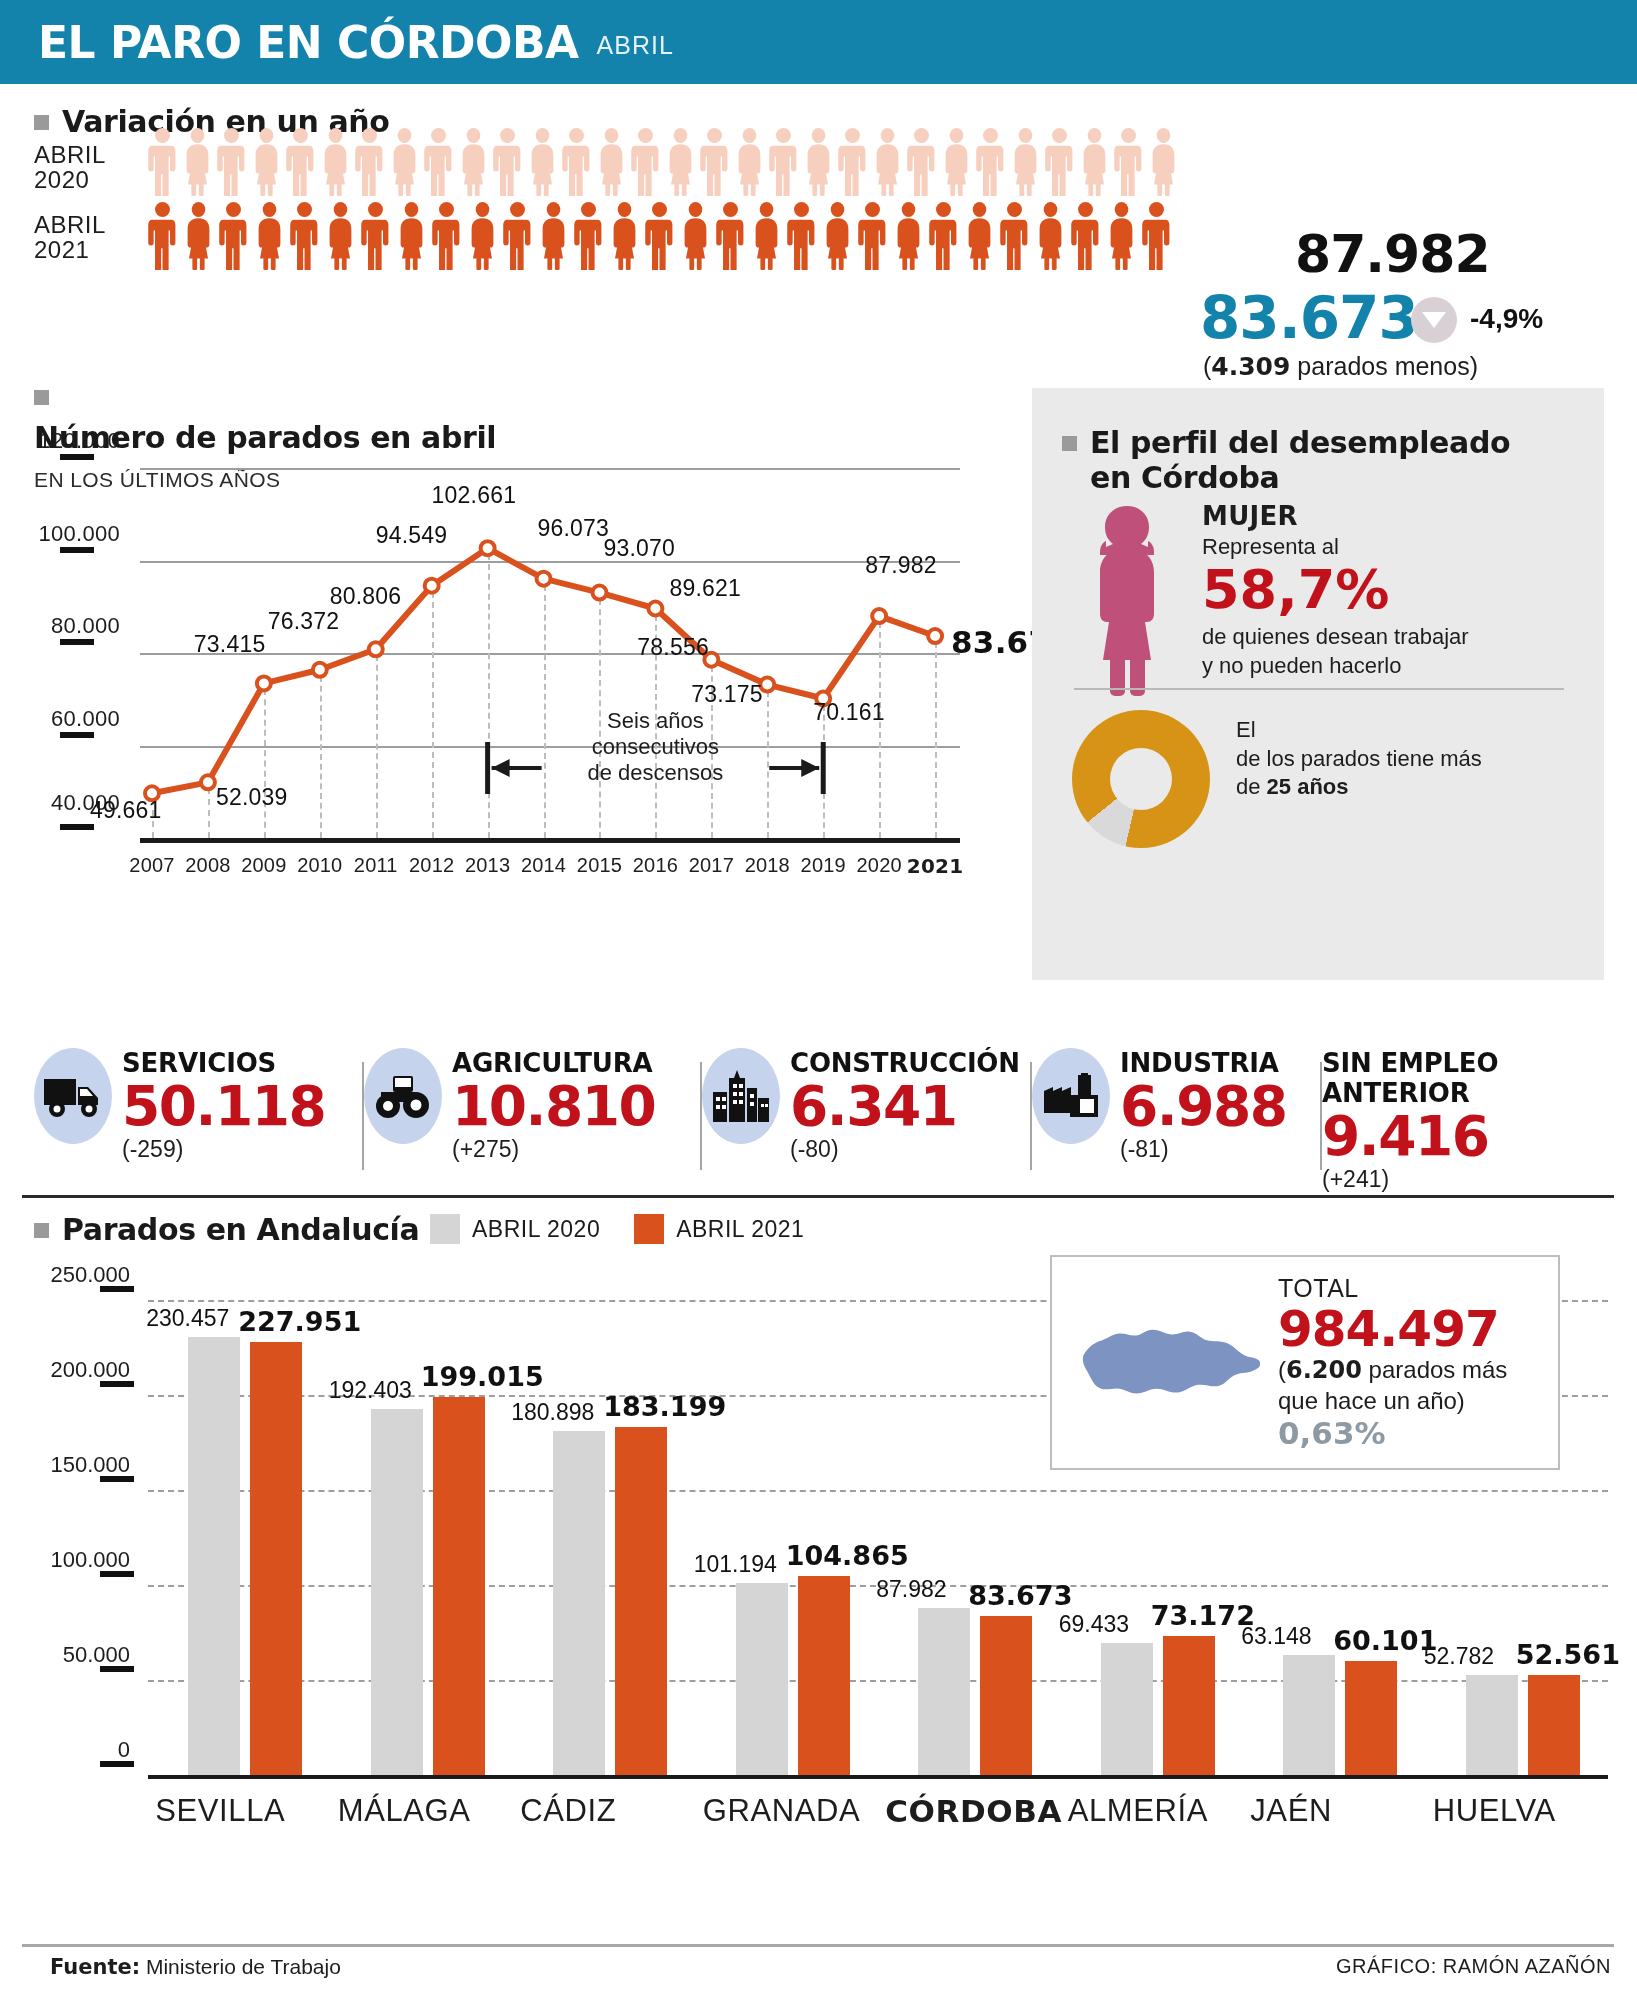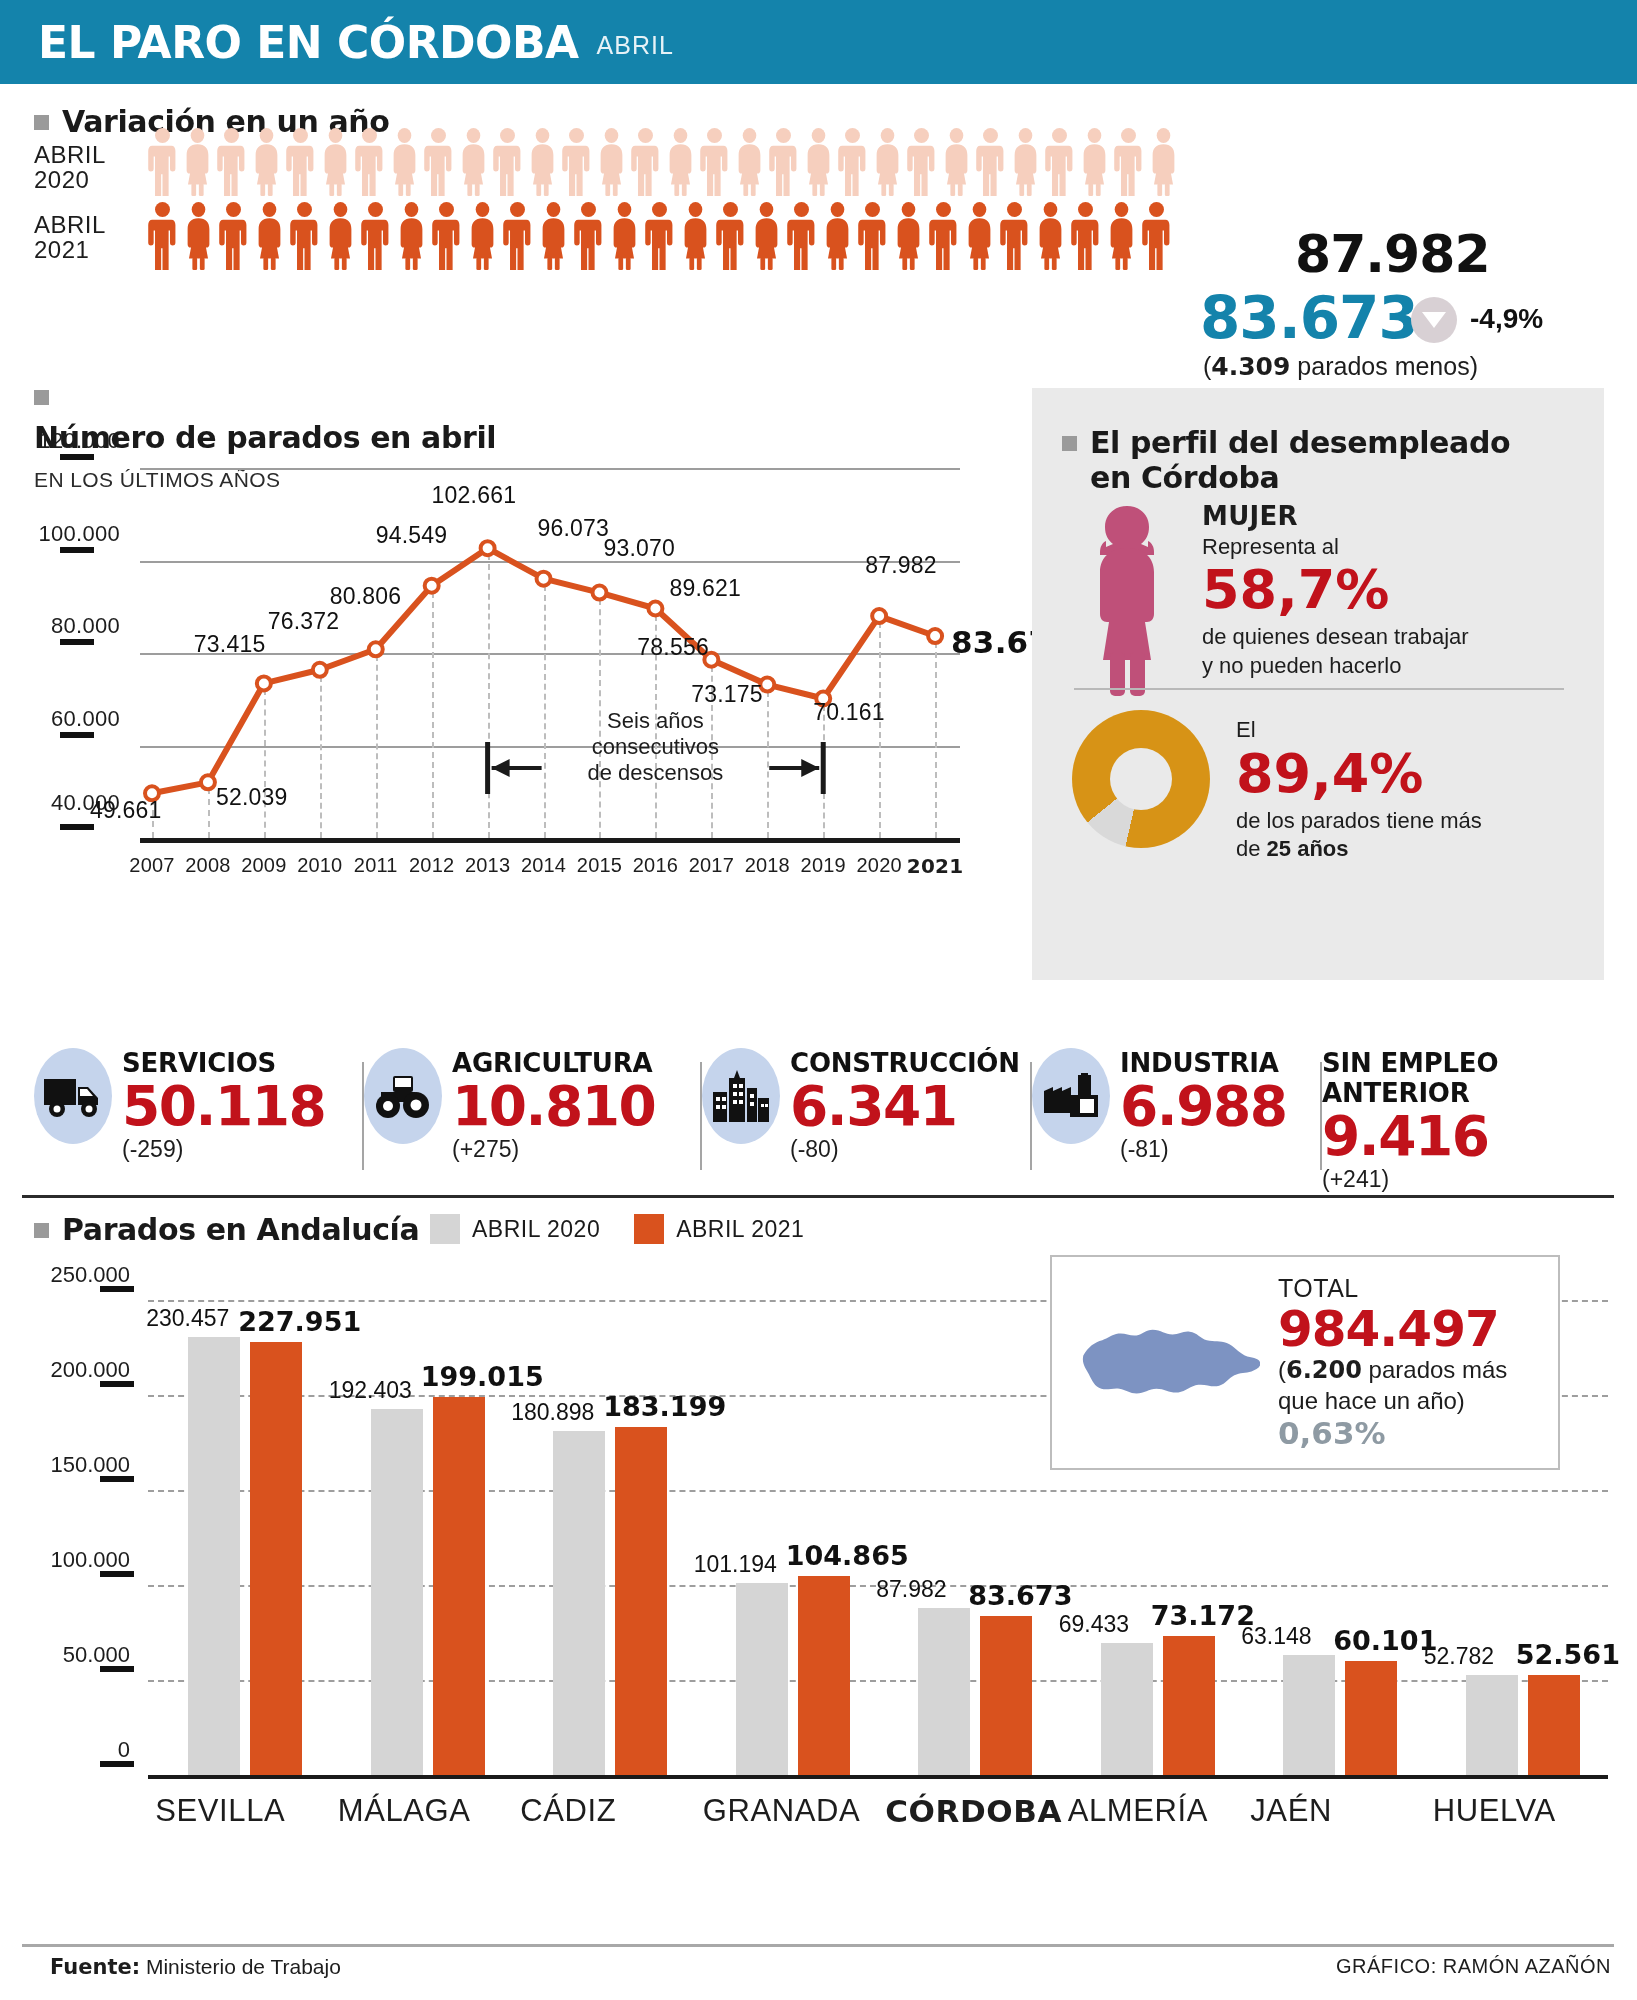--- a/index.html
+++ b/index.html
@@ -729,21 +729,20 @@
         <div>y no pueden hacerlo</div>
       </div>
     </div>
 
     <div class="perfil-div"></div>
 
     <div class="edad-block">
       <div class="donut"></div>
       <div class="edad-txt">
         <div>El</div>
-        <div class="pctbig">89,4%</div>
         <div>de los parados tiene más</div>
         <div><span>de </span><b>25 años</b></div>
       </div>
     </div>
   </div>
 
   <div id="sectores">
     <div class="sect-row" id="sect-row">
         <div class="sect" style="width:330px">
         <span class="sect-icon">

